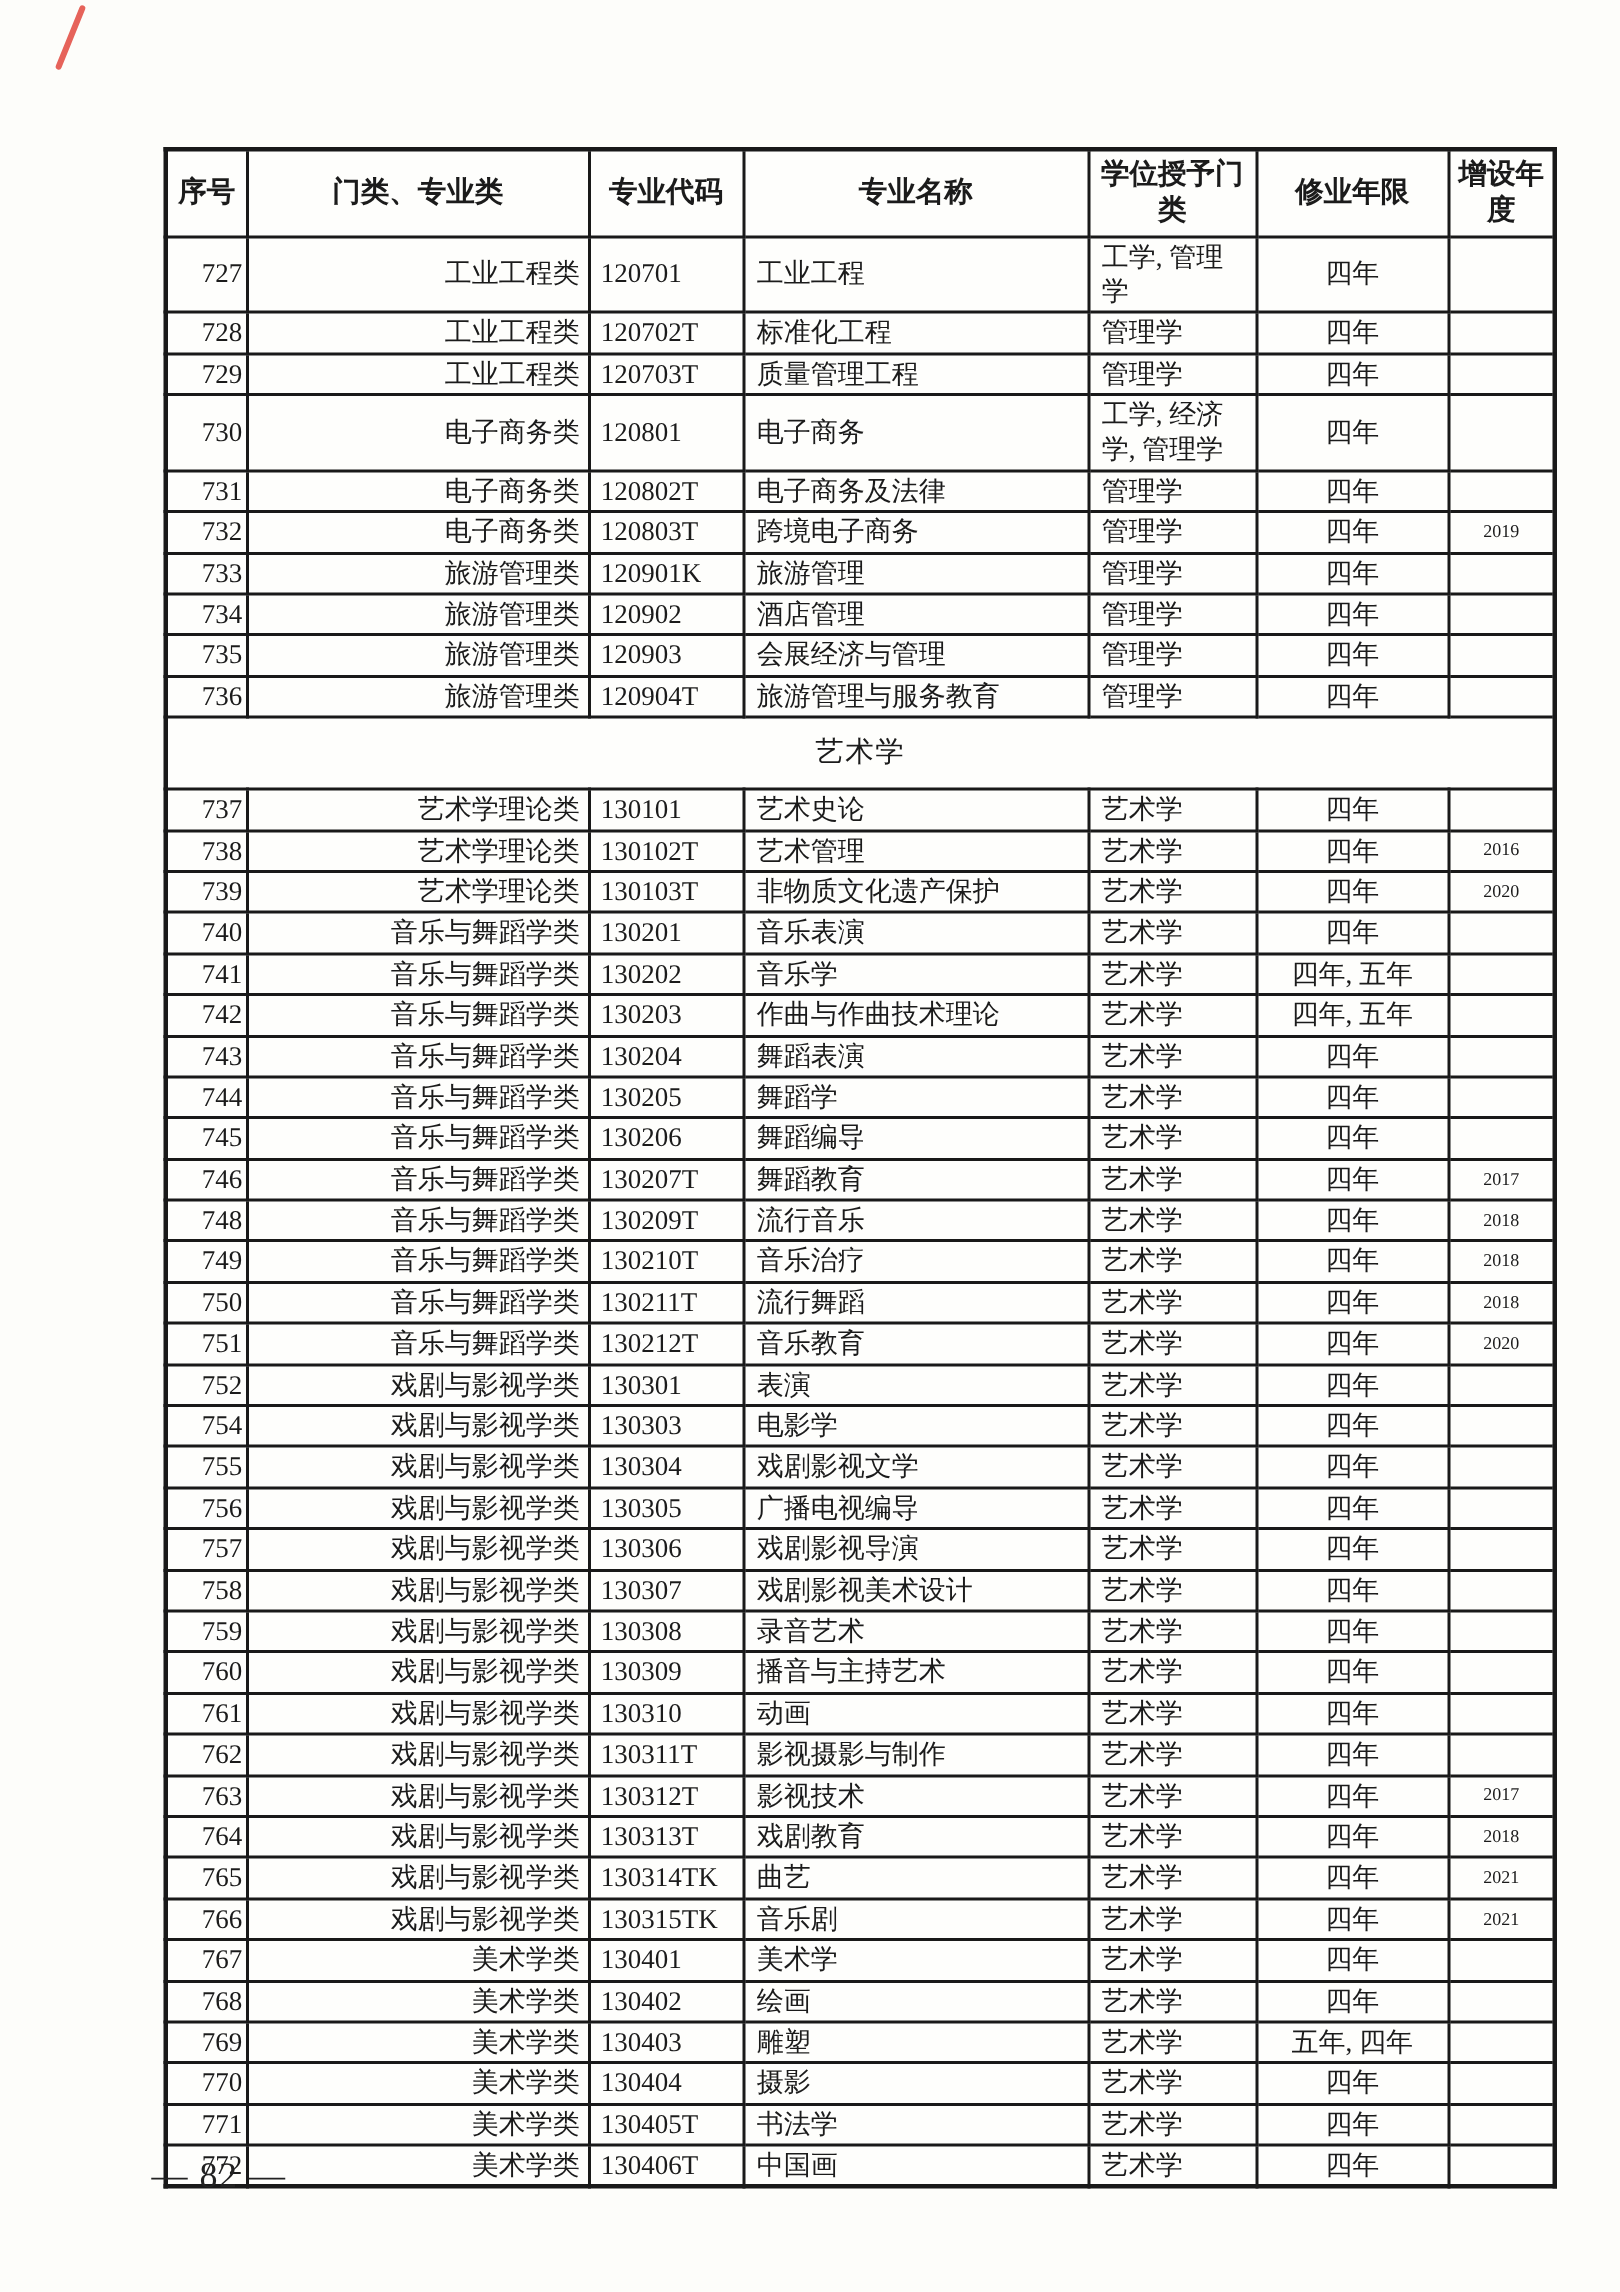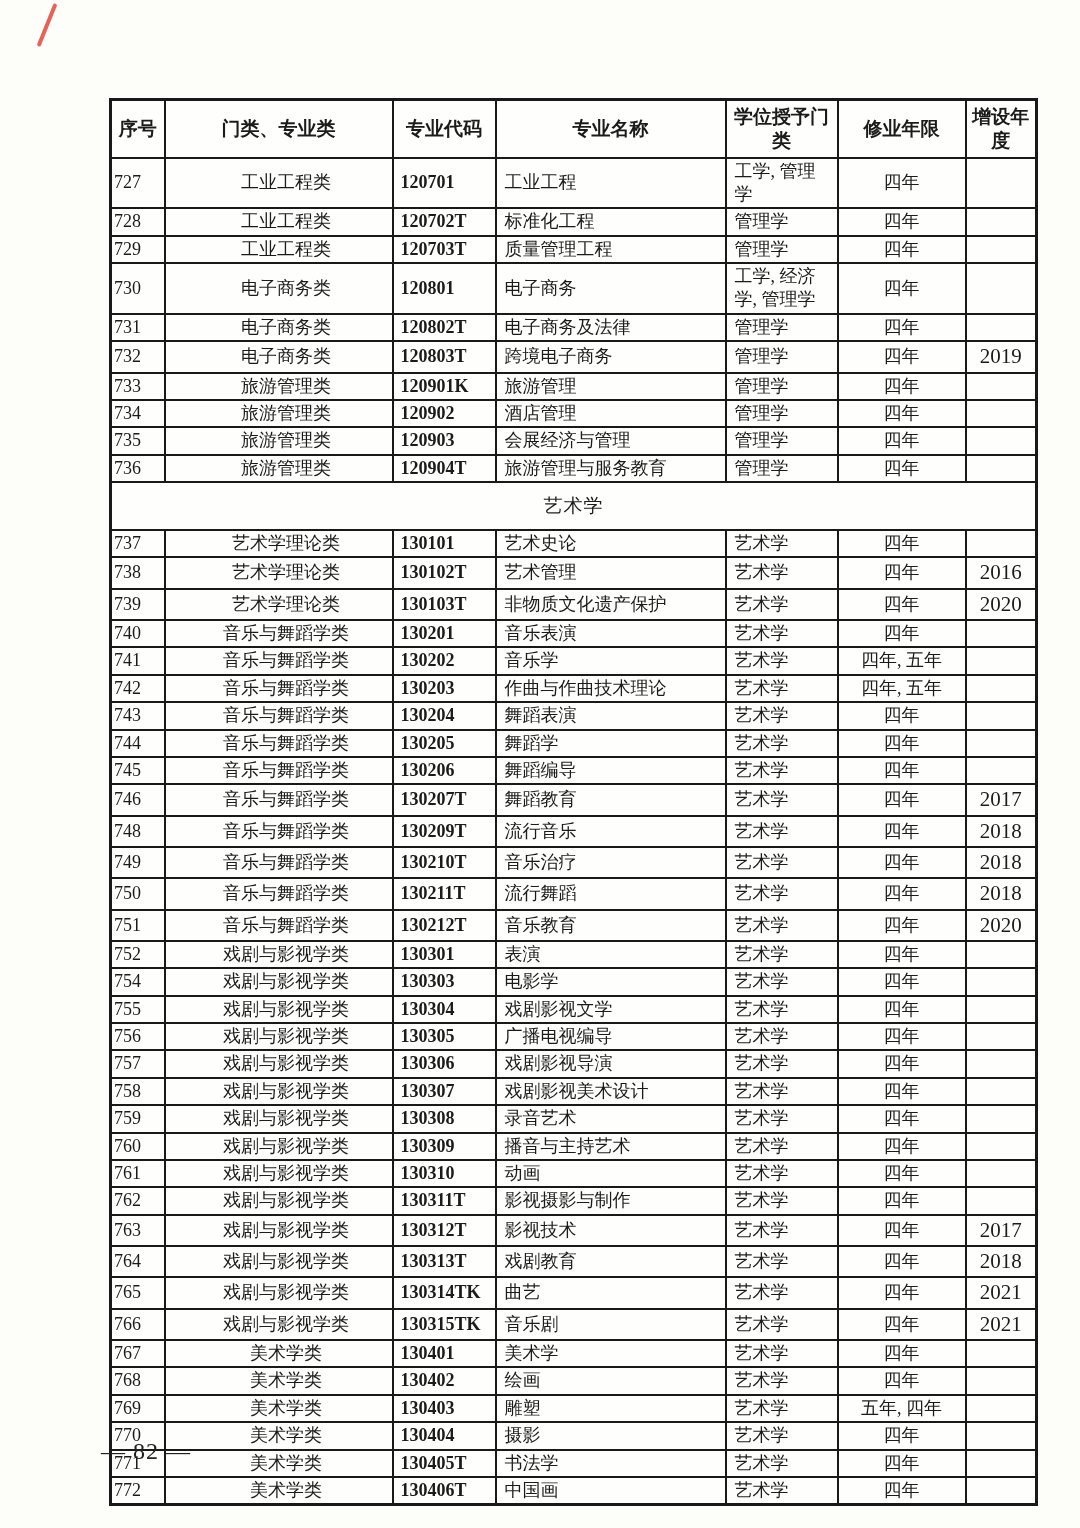--- a/index.html
+++ b/index.html
@@ -51,27 +51,27 @@
     vertical-align: middle;
     word-break: break-all;
   }
   tr.data-row { height: 25px; }
   tr.section-row { height: 48px; }
   td.section-cell {
     text-align: center;
     font-size: 19px;
     letter-spacing: 1px;
   }
-  .c-no   { text-align: left; padding: 1px 2px; }
-  .c-cat  { text-align: center; padding-left: 20px; }
-  .c-code { text-align: left; padding-left: 7px; font-weight: bold; }
+  .c-no   { text-align: right; padding: 1px 2px; }
+  .c-cat  { text-align: right; padding-left: 20px; }
+  .c-code { text-align: left; padding-left: 7px; }
   .c-name { text-align: left; padding-left: 8px; }
   .c-degree { text-align: left; padding: 1px 8px; }
   .c-years  { text-align: center; }
-  .c-year   { text-align: center; font-size: 21px; }
+  .c-year   { text-align: center; font-size: 12px; }
   .footer {
     position: absolute;
     left: 70px; top: 1438px;
     font-size: 24px;
     letter-spacing: 1px;
     color: #222;
   }
 </style>
 </head>
 <body>

